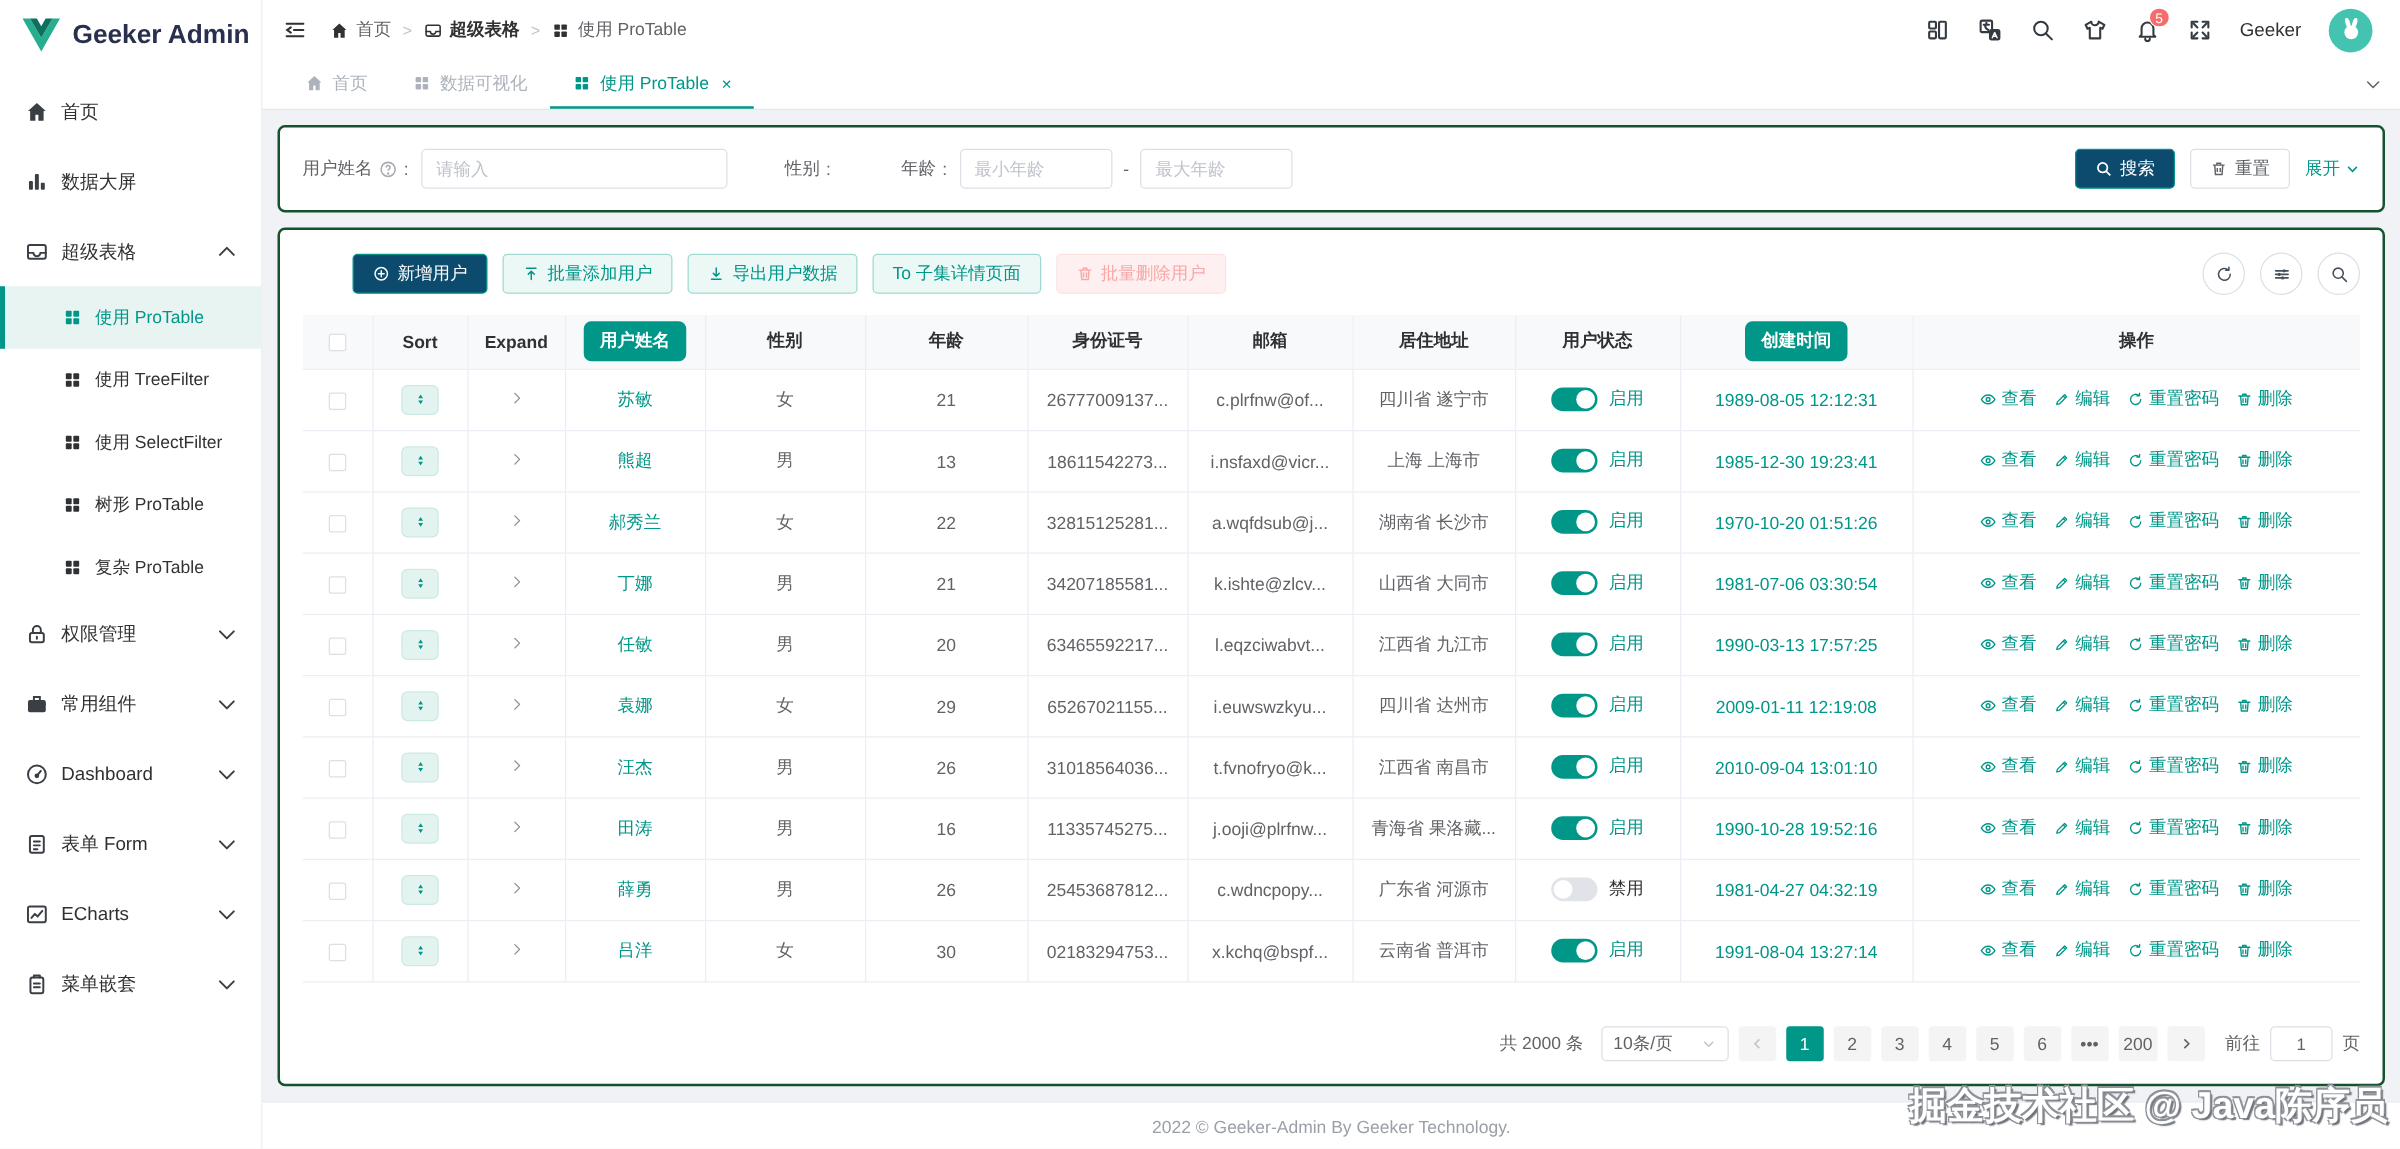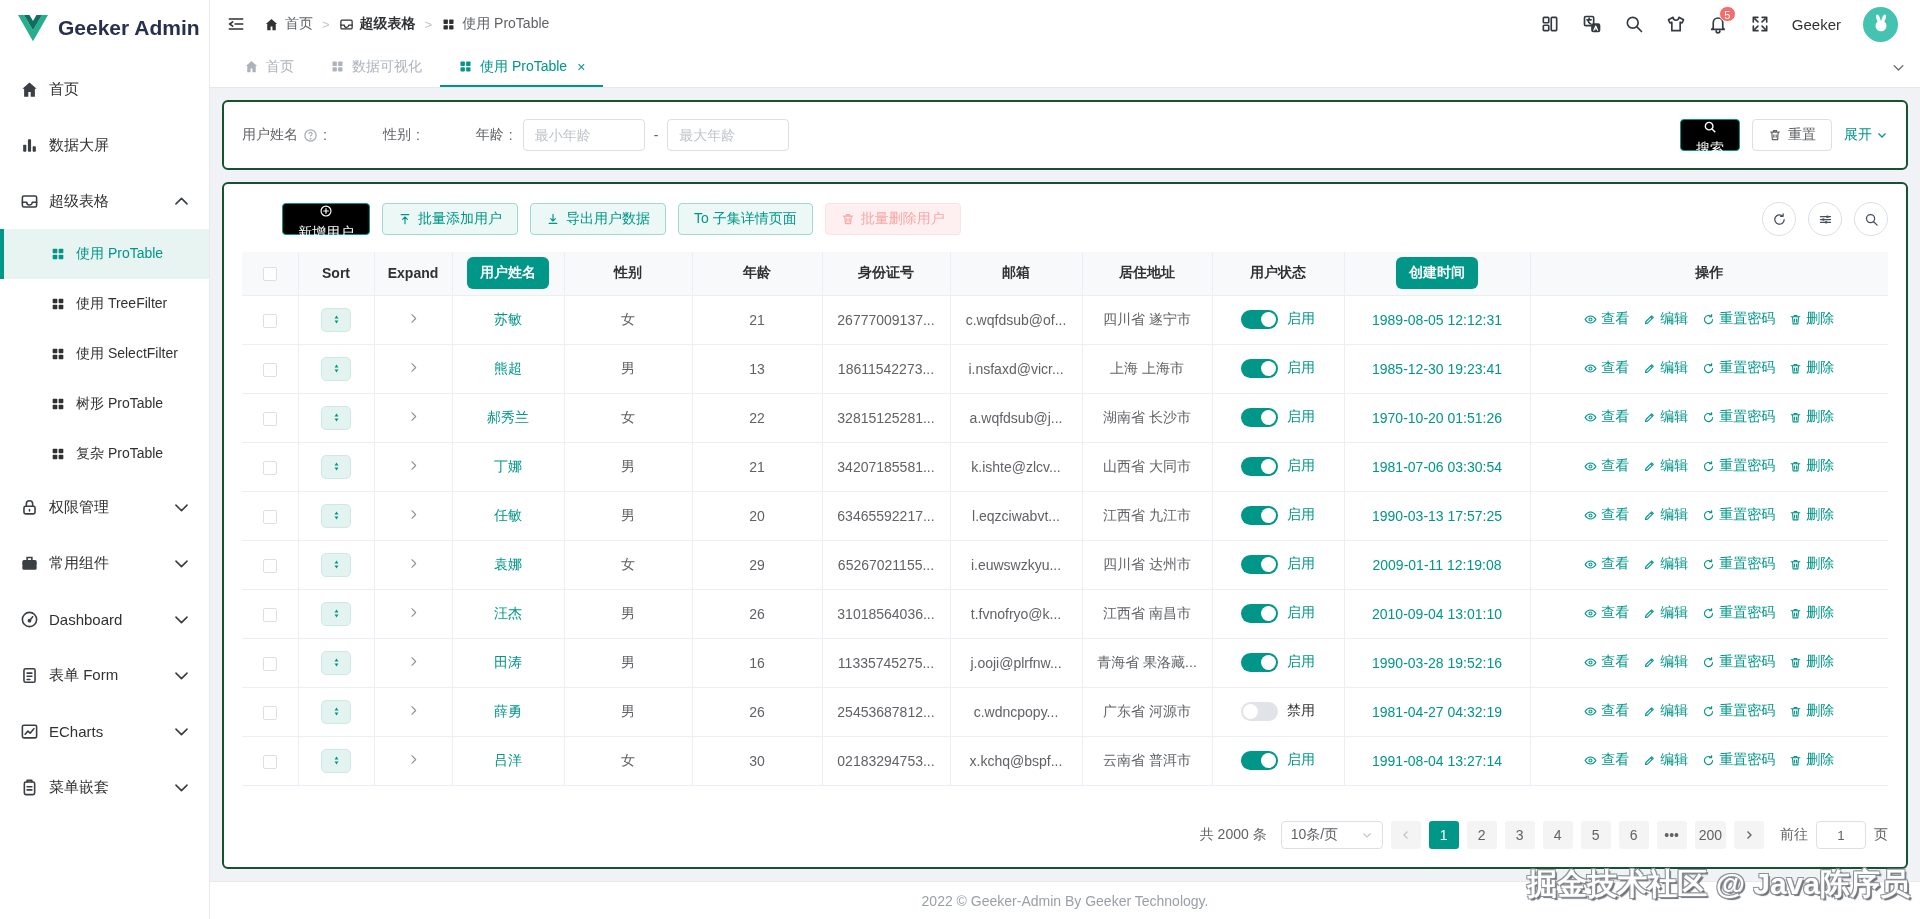--- a/index.html
+++ b/index.html
@@ -61,21 +61,21 @@
   .el-input { height:32px; border:1px solid #dcdfe6; border-radius:4px; padding:0 11px; font-size:14px; color:#606266; outline:none; background:#fff; }
   .el-input::placeholder { color:#bfc3cb; }
   .w-name { width:245px; }
   .w-age { width:122px; }
   .fake-select { width:286px; height:32px; border:1px solid #dcdfe6; border-radius:4px; padding:0 11px; display:flex; align-items:center; justify-content:space-between; color:#bfc3cb; cursor:pointer; background:#fff; }
   .fake-select .svg-ico { width:13px; height:13px; color:#c0c4cc; }
   .dash { margin:0 9px; color:#606266; }
   .filter-actions { margin-left:auto; display:flex; align-items:center; gap:12px; }
   .btn { height:32px; border-radius:4px; padding:0 15px; font-size:14px; display:inline-flex; align-items:center; gap:6px; cursor:pointer; border:1px solid #dcdfe6; background:#fff; color:#606266; white-space:nowrap; }
   .btn .svg-ico { width:14px; height:14px; }
-  .btn-primary { background:#000000; border-color:#009688; color:#fff;flex-direction:column; }
+  .btn-primary { background:#0c4a6e; border-color:#009688; color:#fff; }
   .btn-plain { background:#ecf8f5; border-color:#9fd9d0; color:#009688; }
   .btn-danger-dis { background:#fef0f0; border-color:#fde2e2; color:#f9a7a7; cursor:not-allowed; }
   .link-expand { color:#009688; display:inline-flex; align-items:center; gap:4px; cursor:pointer; }
   .link-expand .svg-ico { width:12px; height:12px; }
 
   
   .table-card { flex:1; min-height:0; padding:18px; display:flex; flex-direction:column; }
   .toolbar { display:flex; align-items:center; margin-bottom:16px; flex-shrink:0;padding-left:40px; }
   .toolbar-left { display:flex; gap:12px; flex:1; }
   .circle-btn { width:34px; height:34px; border-radius:50%; border:1px solid #dcdfe6; background:#fff; color:#46505c; display:flex; align-items:center; justify-content:center; margin-left:12px; cursor:pointer; }
@@ -452,20 +452,21 @@
             <span>用户姓名</span>
             <span class="svg-ico help-ico">
               <svg viewBox="0 0 24 24" fill="none" stroke="currentColor" stroke-width="2">
                   <circle cx="12" cy="12" r="9"></circle>
                   <path d="M9.5 9.5a2.5 2.5 0 1 1 3.8 2.1c-.9.6-1.3 1-1.3 2"></path>
                   <circle cx="12" cy="17.2" r="0.6" fill="currentColor"></circle>
                 </svg>
             </span>
             <span>:</span>
           </span>
+          <input class="el-input w-name" placeholder="请输入" style="">
         </div>
         <div class="f-item">
           <span class="f-label">
               <span>性别</span>
               <span>:</span>
             </span>
         </div>
         <div class="f-item" style="margin-right:0">
           <span class="f-label">
               <span>年龄</span>
@@ -616,21 +617,21 @@
                     </span></td>
                   <td><span class="svg-ico expand-arrow">
                       <svg viewBox="0 0 24 24" fill="none" stroke="currentColor" stroke-width="2" stroke-linecap="round" stroke-linejoin="round">
                         <path d="M9 5l7 7-7 7"></path>
                       </svg>
                     </span></td>
                   <td><span class="name-link">苏敏</span></td>
                   <td><span>女</span></td>
                   <td><span>21</span></td>
                   <td><span>26777009137...</span></td>
-                  <td><span>c.wqfdsub@of...</span></td>
+                  <td><span>c.plrfnw@of...</span></td>
                   <td><span>四川省 遂宁市</span></td>
                   <td><span class="switch"><span class="knob"></span></span><span class="st-label st-on">启用</span></td>
                   <td><span class="time-cell">1989-08-05 12:12:31</span></td>
                   <td><span class="op-link">
                       <span class="svg-ico">
                         <svg viewBox="0 0 24 24" fill="none" stroke="currentColor" stroke-width="2" stroke-linecap="round" stroke-linejoin="round">
                           <path d="M2 12s4-6.5 10-6.5S22 12 22 12s-4 6.5-10 6.5S2 12 2 12z"></path>
                           <circle cx="12" cy="12" r="2.8"></circle>
                         </svg>
                       </span>
@@ -990,21 +991,21 @@
                         <path d="M9 5l7 7-7 7"></path>
                       </svg>
                     </span></td>
                   <td><span class="name-link">田涛</span></td>
                   <td><span>男</span></td>
                   <td><span>16</span></td>
                   <td><span>11335745275...</span></td>
                   <td><span>j.ooji@plrfnw...</span></td>
                   <td><span>青海省 果洛藏...</span></td>
                   <td><span class="switch"><span class="knob"></span></span><span class="st-label st-on">启用</span></td>
-                  <td><span class="time-cell">1990-03-28 19:52:16</span></td>
+                  <td><span class="time-cell">1990-10-28 19:52:16</span></td>
                   <td><span class="op-link">
                       <span class="svg-ico">
                         <svg viewBox="0 0 24 24" fill="none" stroke="currentColor" stroke-width="2" stroke-linecap="round" stroke-linejoin="round">
                           <path d="M2 12s4-6.5 10-6.5S22 12 22 12s-4 6.5-10 6.5S2 12 2 12z"></path>
                           <circle cx="12" cy="12" r="2.8"></circle>
                         </svg>
                       </span>
                       <span>查看</span>
                     </span><span class="op-link">
                       <span class="svg-ico">

